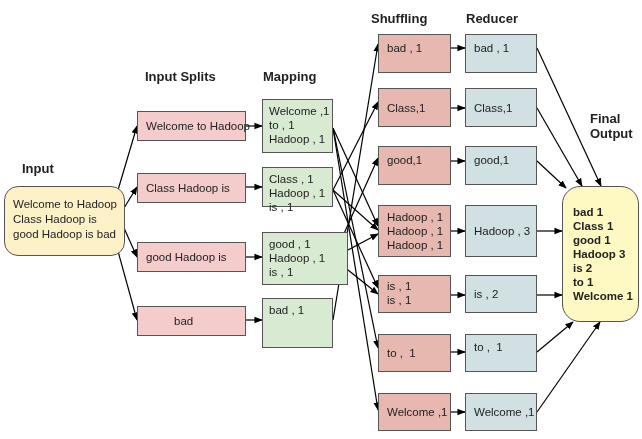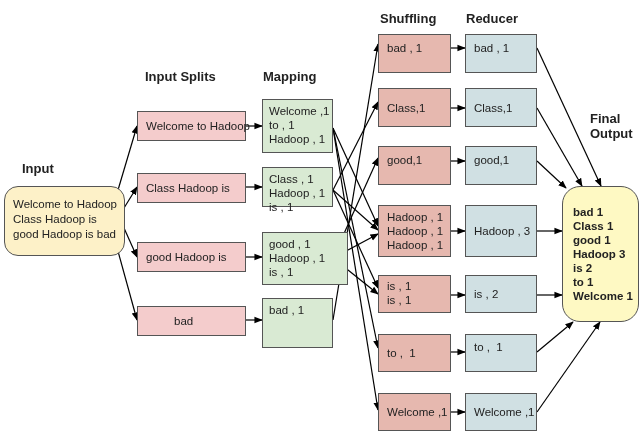--- a/index.html
+++ b/index.html
@@ -65,21 +65,21 @@
     <line x1="537" y1="231" x2="562" y2="231"></line>
     <line x1="537" y1="295" x2="562" y2="295"></line>
     <line x1="537" y1="352" x2="573" y2="322"></line>
     <line x1="537" y1="412" x2="600" y2="322"></line>
   </g>
 </svg>
 
 <div class="hdr" style="left:22px;top:161px;">Input</div>
 <div class="hdr" style="left:145px;top:69px;">Input Splits</div>
 <div class="hdr" style="left:263px;top:69px;">Mapping</div>
-<div class="hdr" style="left:380px;top:11px;">Shuffling</div>
+<div class="hdr" style="left:371px;top:11px;">Shuffling</div>
 <div class="hdr" style="left:466px;top:11px;">Reducer</div>
 <div class="hdr" style="left:590px;top:111px;white-space:pre;line-height:15px;">Final
 Output</div>
 
 <div class="box input-box" style="left:4px;top:186px;width:121px;height:70px;">Welcome to Hadoop
 Class Hadoop is
 good Hadoop is bad</div>
 
 <div class="box split" style="left:137px;top:111px;width:109px;height:30px;">Welcome to Hadoop</div>
 <div class="box split" style="left:137px;top:173px;width:109px;height:30px;">Class Hadoop is</div>

